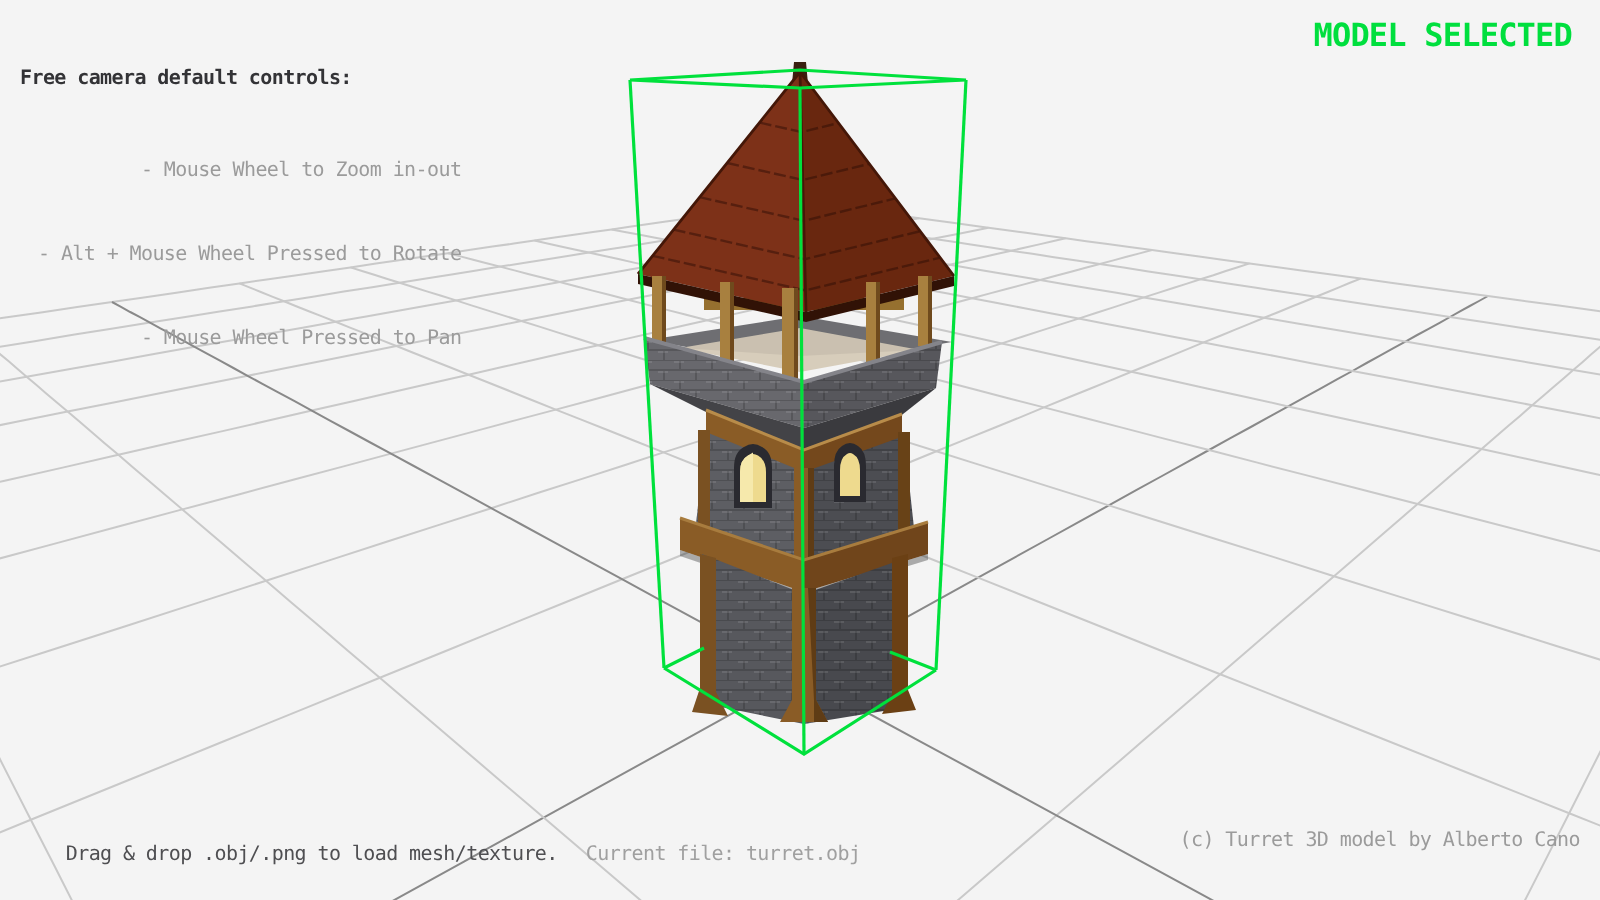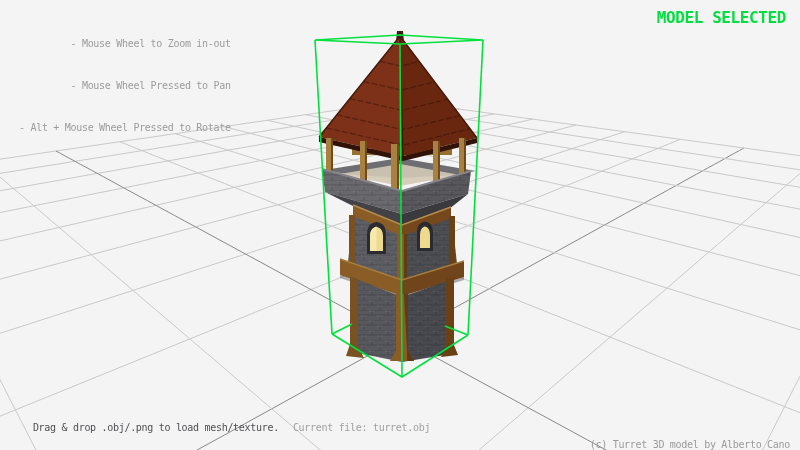--- a/index.html
+++ b/index.html
@@ -10,21 +10,21 @@
     -webkit-font-smoothing:none;
   }
   svg{position:absolute;left:0;top:0;display:block;}
   .hud{position:absolute;white-space:pre;}
   .controls{left:10px;top:12px;font-size:10px;letter-spacing:-0.3px;}
   .ctl-title{color:#333336;margin-bottom:9px;font-weight:bold;}
   .ctl-line{color:#9b9b9b;padding-left:9px;line-height:20px;text-align:right;}
   .status{right:14px;top:8px;font-size:16px;letter-spacing:-0.4px;color:#00df3e;font-weight:bold;}
   .footer-left{left:10px;bottom:6px;font-size:10px;letter-spacing:-0.3px;color:#4f4f52;}
   .footer-left .dim{color:#a0a0a0;margin-left:14px;}
-  .footer-right{right:10px;bottom:0;font-size:10px;letter-spacing:-0.3px;color:#9b9b9b;}
+  .footer-right{right:10px;bottom:24px;font-size:10px;letter-spacing:-0.3px;color:#9b9b9b;}
   .gl{fill:none;stroke:#c9c9c9;stroke-width:1;}
   .ga{fill:none;stroke:#898989;stroke-width:1;}
   .bbox{fill:none;stroke:#00e13c;stroke-width:1.6;}
 </style>
 </head>
 <body>
 
 <div class="viewport">
 
   <svg width="800" height="450" viewBox="0 0 800 450">
@@ -172,23 +172,24 @@
       <polygon class="bbox" points="315,40 400,35 483,40 400,44"></polygon>
       <path class="bbox" d="M315,40 L332,334"></path>
       <path class="bbox" d="M483,40 L468,335"></path>
       <path class="bbox" d="M332,334 L402,377 L468,335"></path>
       <path class="bbox" d="M332,334 L352,324 M468,335 L445,326"></path>
       <path class="bbox" d="M400,44 L402,377"></path>
     </g>
   </svg>
 
   <div class="hud controls">
+    <div class="ctl-title">Free camera default controls:</div>
     <div class="ctl-line">- Mouse Wheel to Zoom in-out</div>
+    <div class="ctl-line">- Alt + Mouse Wheel Pressed to Rotate</div>
     <div class="ctl-line">- Mouse Wheel Pressed to Pan</div>
-    <div class="ctl-line">- Alt + Mouse Wheel Pressed to Rotate</div>
   </div>
 
   <div class="hud status">MODEL SELECTED</div>
 
   <div class="hud footer-left">
     <span>Drag &amp; drop .obj/.png to load mesh/texture.</span><span class="dim">Current file: turret.obj</span>
   </div>
 
   <div class="hud footer-right">(c) Turret 3D model by Alberto Cano</div>
 </div>

